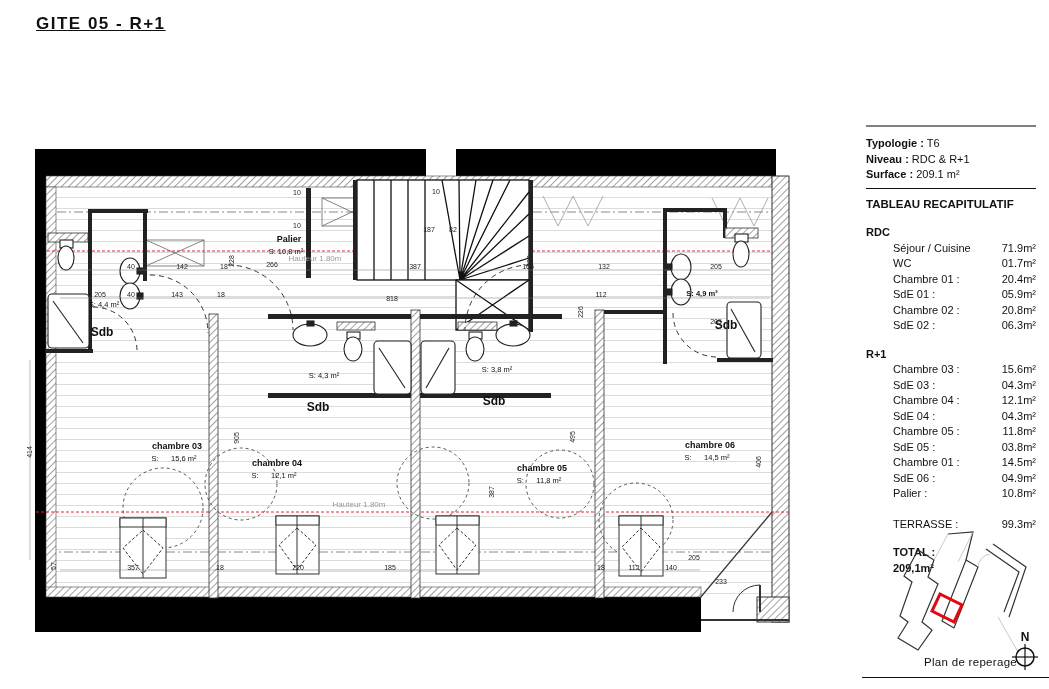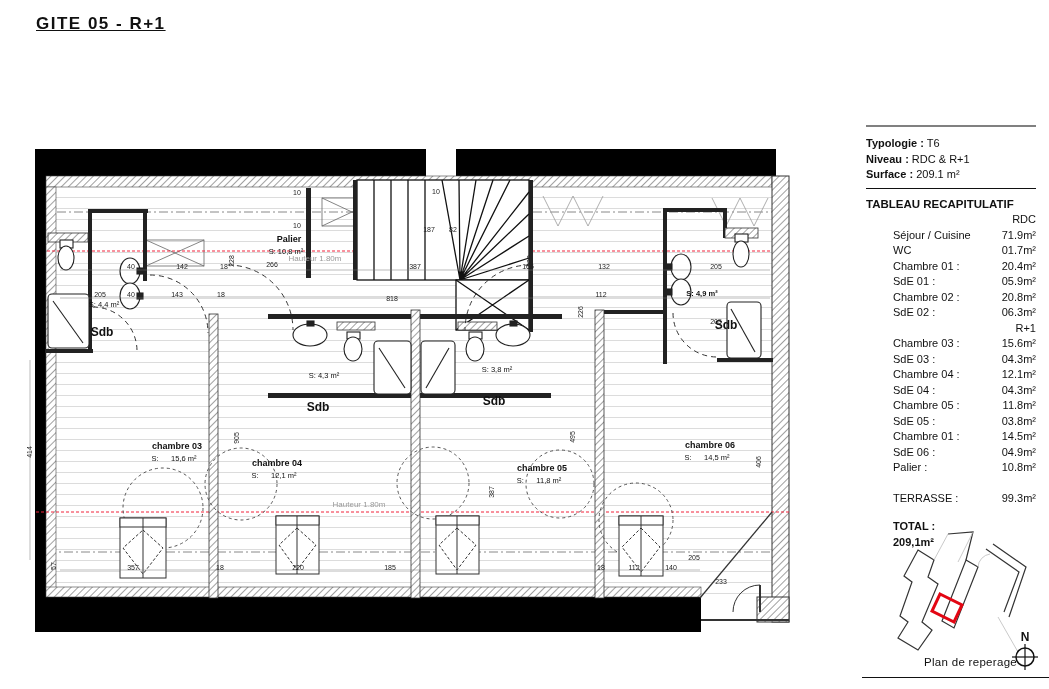--- a/index.html
+++ b/index.html
@@ -11,21 +11,21 @@
   .hdr{position:absolute;left:731px;top:12px;width:318px;height:74px;border-top:2px solid #111;
        border-bottom:2px solid #111;display:flex;flex-direction:column;align-items:center;justify-content:center;}
   .hdr .t{font-size:16.5px;font-weight:bold;letter-spacing:.5px;}
   .hdr .s{font-size:10px;letter-spacing:.6px;margin-top:4px;font-weight:bold;}
   
   .panel{position:absolute;left:866px;top:125px;width:170px;font-size:11px;line-height:15.5px;}
   .sep-g{border-top:2px solid #808080;margin-bottom:9px;}
   .sep-b{border-top:1.5px solid #111;margin:5px 0 8px 0;}
   .inf b{font-weight:bold;}
   .tbl-title{font-weight:bold;font-size:11.5px;margin-top:3px;}
-  .sec{font-weight:normal;text-align:right;}
+  .sec{font-weight:bold;margin-top:13px;}
   .r{display:flex;justify-content:space-between;margin-left:27px;}
   .r.em{font-weight:bold;flex-direction:column;}
   .sp14{margin-top:15px;}
   .sp10{margin-top:13px;}
   
   .reperage-caption{position:absolute;left:905px;top:656px;font-size:11.5px;letter-spacing:.3px;margin-left:19px;}
   .north{position:absolute;left:1012px;top:630px;width:26px;text-align:center;font-size:12px;font-weight:bold;}
   .bottom-rule{position:absolute;left:862px;top:677px;width:187px;border-top:1.5px solid #111;}
   
   .room-name{position:absolute;transform:translate(-50%,-50%);font-weight:bold;font-size:9px;white-space:pre;z-index:3;}

